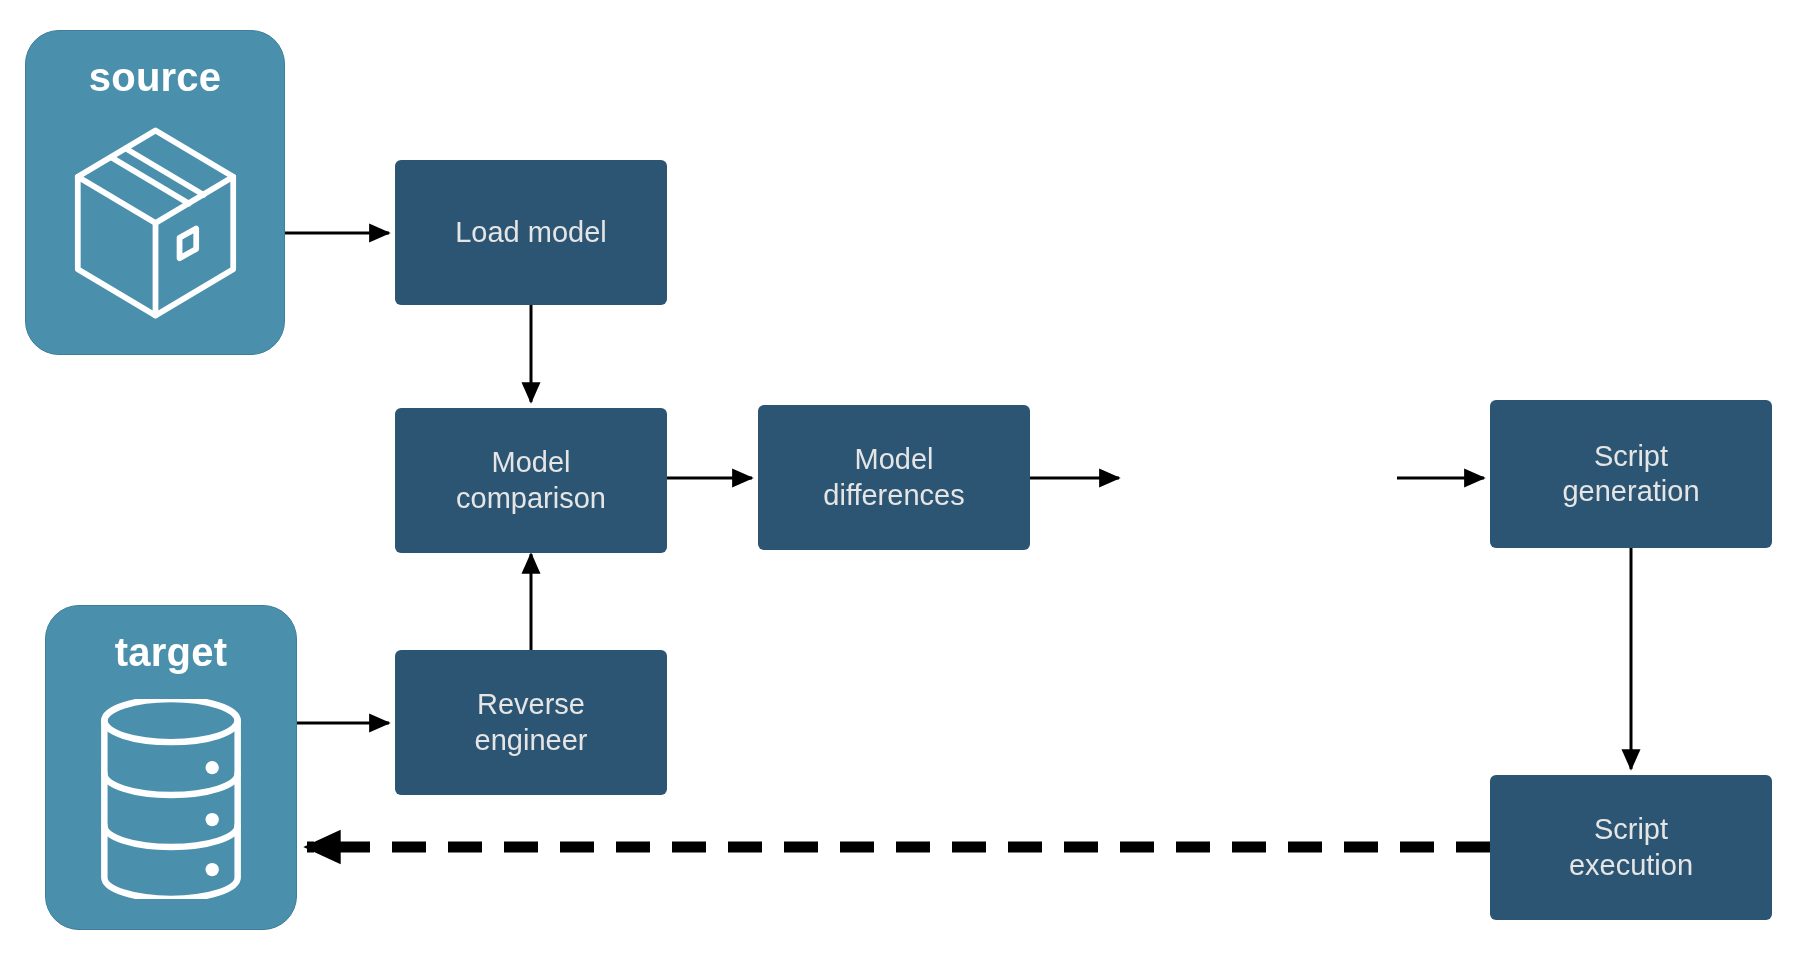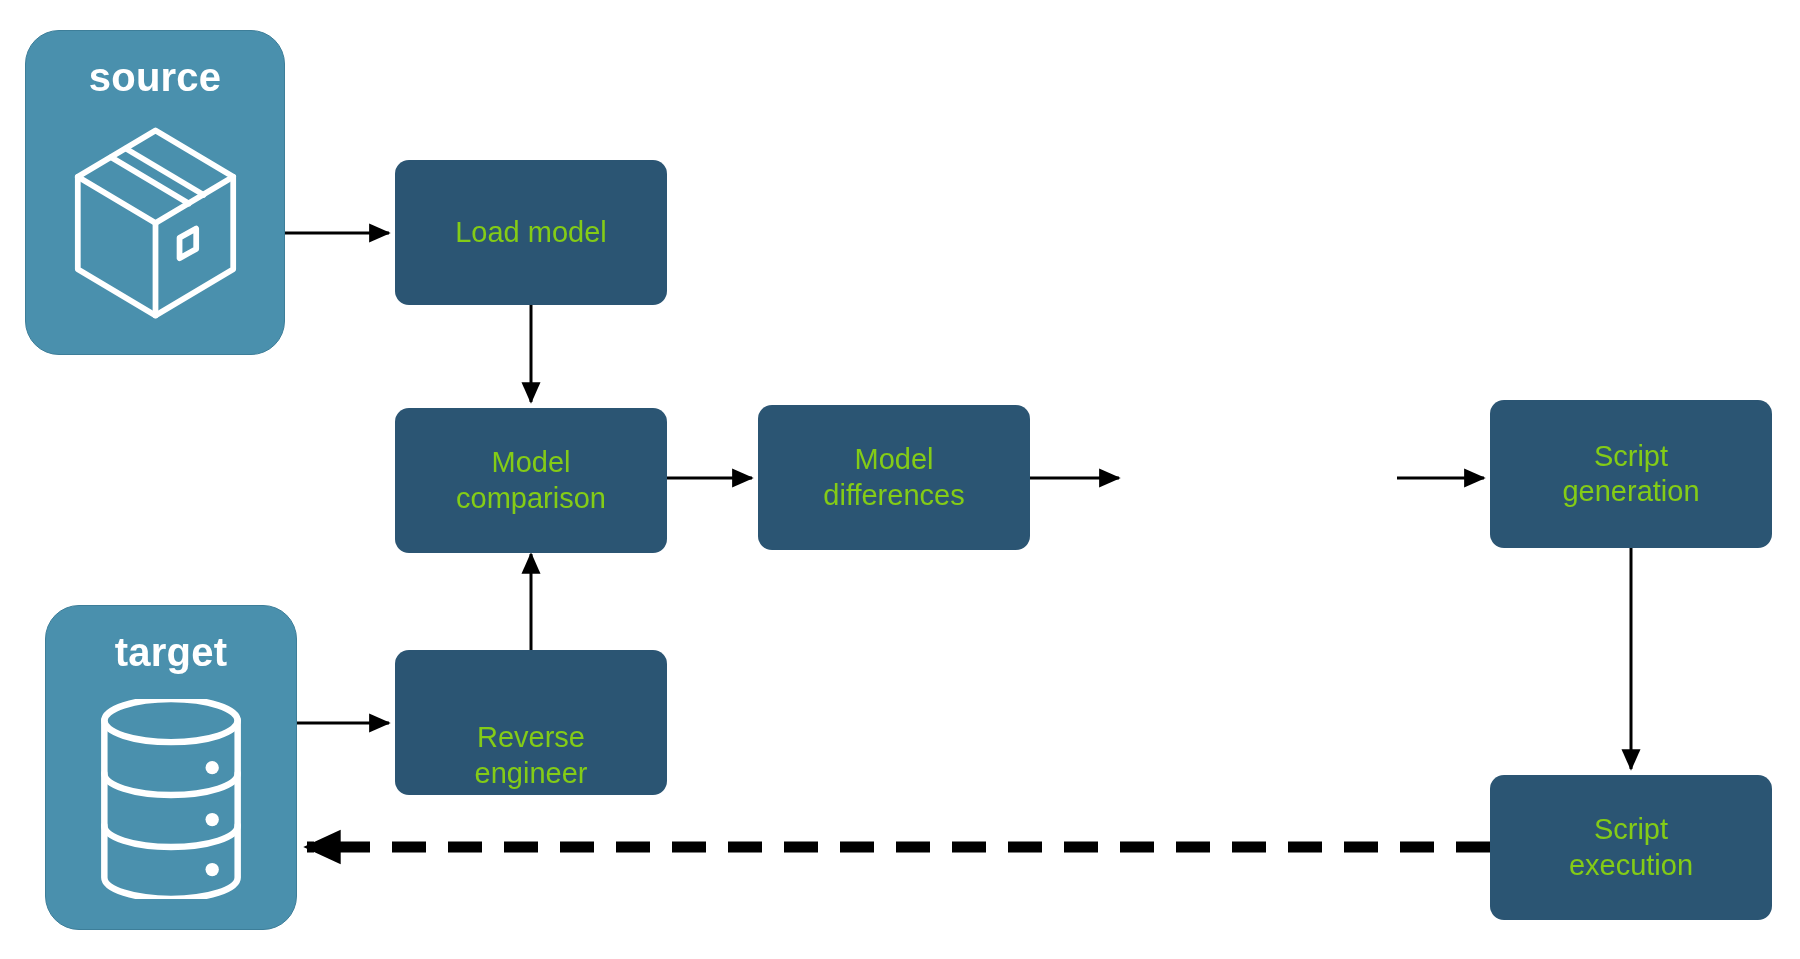--- a/index.html
+++ b/index.html
@@ -40,26 +40,26 @@
     flex: 1 1 auto;
     display: flex;
     align-items: center;
     justify-content: center;
     width: 100%;
   }
   
   .process-node {
     position: absolute;
     box-sizing: border-box;
-    border-radius: 14px;
+    border-radius: 6px;
     display: flex;
     align-items: center;
     justify-content: center;
     text-align: center;
-    color: #84cc16;
+    color: #e5e5e5;
     line-height: 1.22;
     padding: 4px 25px;
     user-select: none;
   }
   .process-node .lbl {
     display: block;
     white-space: pre-line;
   }
   
   #edges {
@@ -148,21 +148,21 @@
 
   <div class="process-node" style="left:395px; top:160px; width:272px; height:145px; background:#2b5573; font-size:29px;">
     <span class="lbl">Load model</span>
   </div>
 
   <div class="process-node" style="left:395px; top:408px; width:272px; height:145px; background:#2b5573; font-size:29px;">
     <span class="lbl">Model
 comparison</span>
   </div>
 
-  <div class="process-node" style="left:395px; top:650px; width:272px; height:145px; background:#2b5573; font-size:29px;align-items:flex-end;">
+  <div class="process-node" style="left:395px; top:650px; width:272px; height:145px; background:#2b5573; font-size:29px;">
     <span class="lbl">Reverse
 engineer</span>
   </div>
 
   <div class="process-node" style="left:758px; top:405px; width:272px; height:145px; background:#2b5573; font-size:29px;">
     <span class="lbl">Model
 differences</span>
   </div>
 
 

